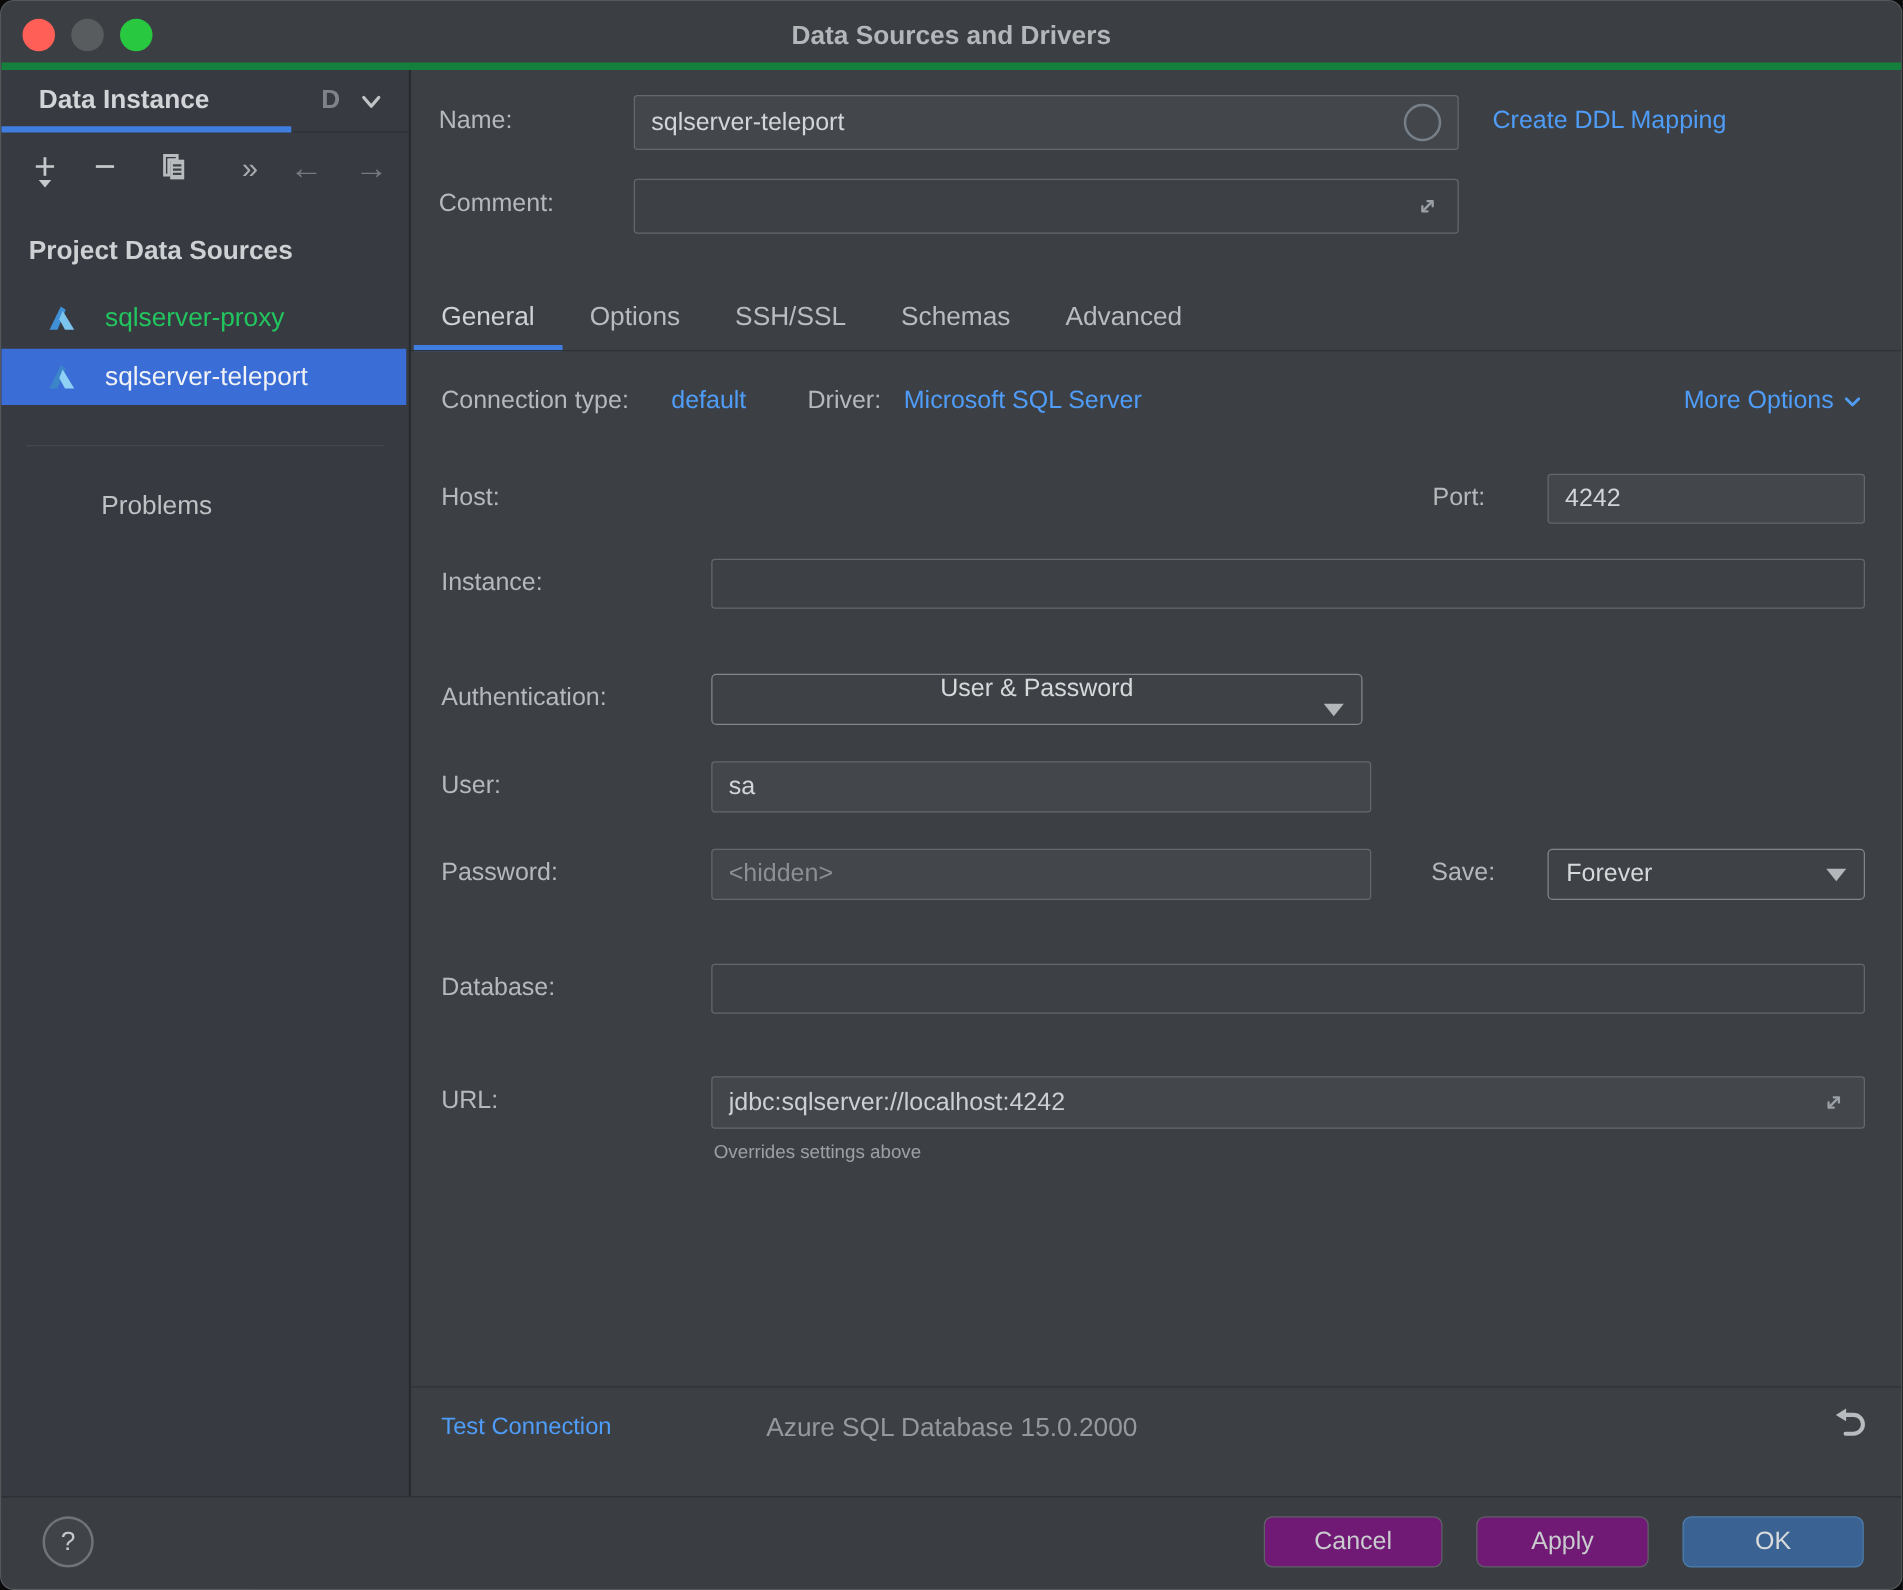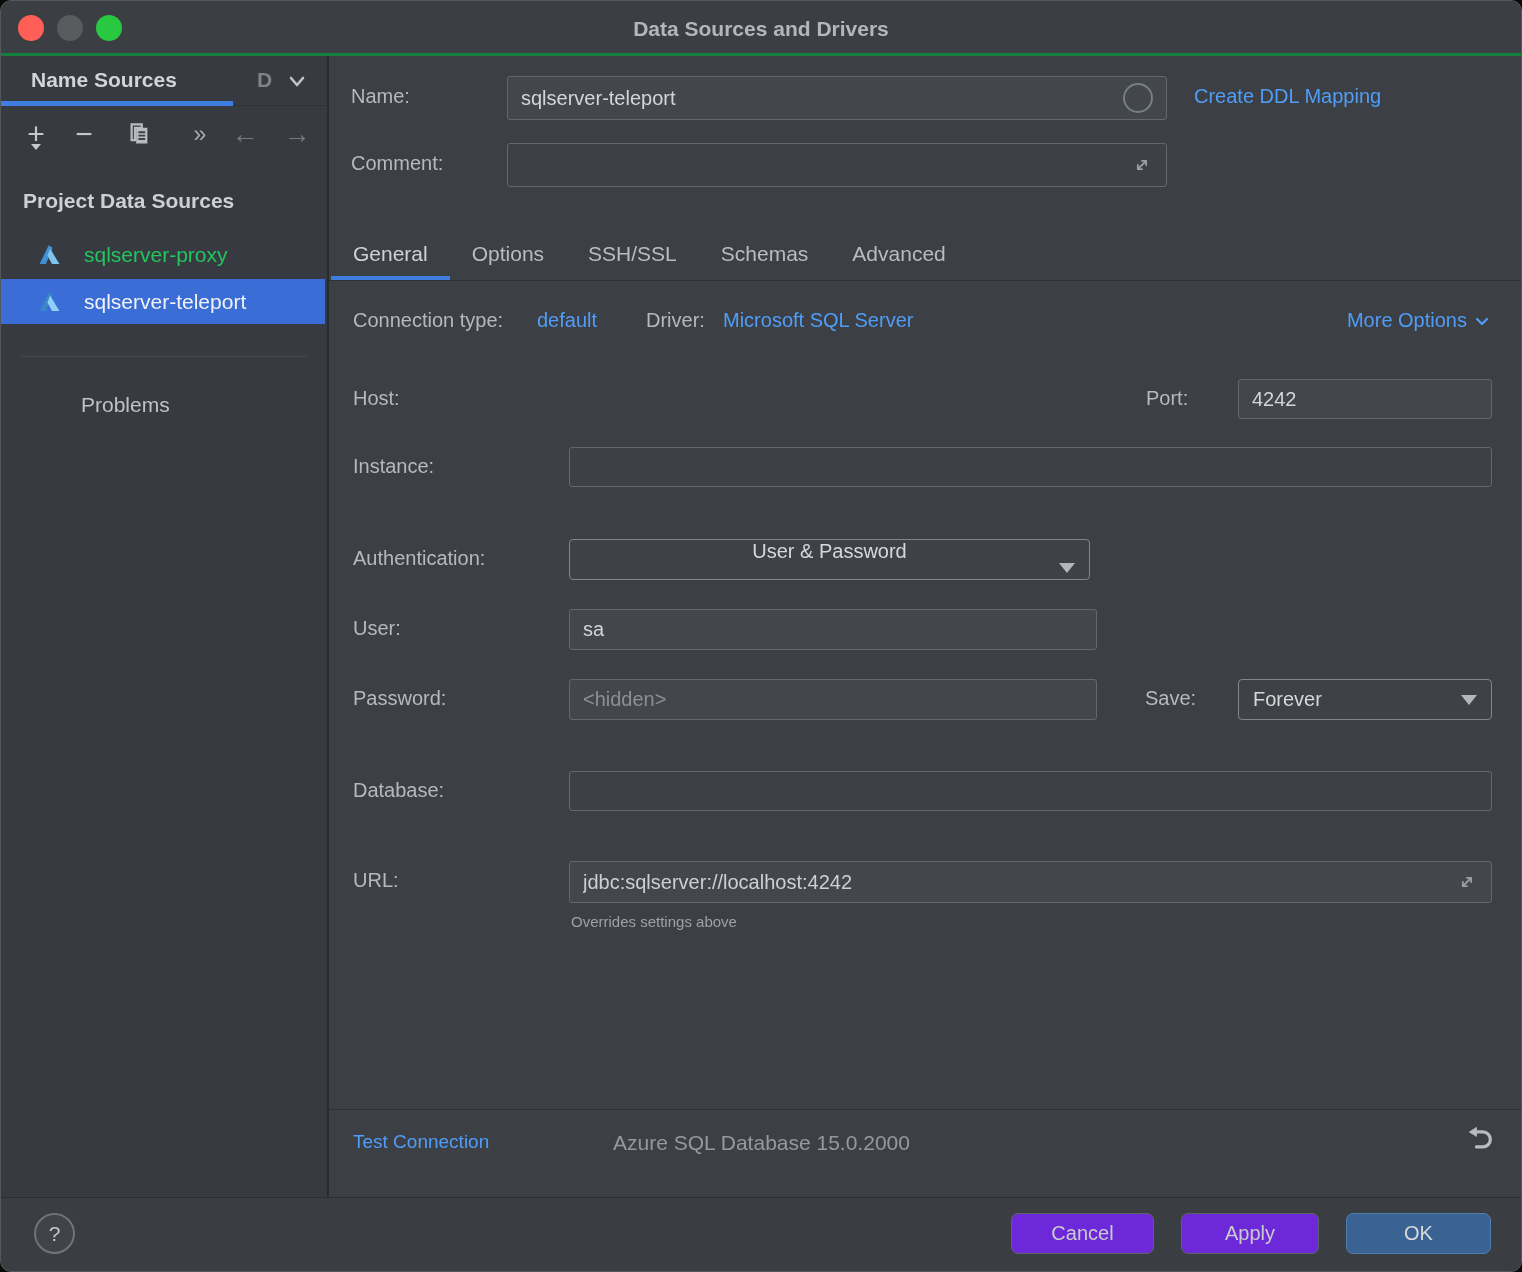--- a/index.html
+++ b/index.html
@@ -5,21 +5,21 @@
   * { box-sizing: border-box; }
   html,body { margin:0; padding:0; background:#0a0a0a; }
   body { font-family:"Liberation Sans", sans-serif; }
   #window{
     position:relative; width:1522px; height:1272px; margin:0 auto;
     background:#3c4045; border:1px solid #55585b; border-radius:11px;
     overflow:hidden;
   }
   
   .titlebar{position:absolute; left:0; top:0; right:0; height:55px; background:#3b3e43;
-    border-bottom:3px solid #15803d;}
+    border-bottom:6px solid #15803d;}
   .titlebar .title{position:absolute; left:0; right:0; top:0; height:55px; line-height:55px;
     text-align:center; color:#b4b7ba; font-weight:bold; font-size:21px;}
   .tl{position:absolute; top:14px; width:26px; height:26px; border-radius:50%;}
   .tl.red{left:17px; background:#ff5f57;}
   .tl.gray{left:56px; background:#585c5e;}
   .tl.green{left:95px; background:#28c840;}
   
   .sidebar{position:absolute; left:0; top:55px; width:328px; bottom:74px;
     background:#373b41; border-right:2px solid #292c2f;}
   .sb-header{position:absolute; left:0; top:0; right:0; height:50px; border-bottom:1px solid #2f3236;}
@@ -72,39 +72,39 @@
   .status-version{position:absolute; color:#96999c; font-size:21px;}
   
   .bottombar{position:absolute; left:0; right:0; bottom:0; height:74px; background:#3a3d41;
     border-top:1px solid #2c2f32;}
   .help{position:absolute; left:33px; top:15px; width:41px; height:41px; border-radius:50%;
     background:#404449; border:2px solid #6f7control;}
   .help{border:2px solid #707478; color:#c5c8ca; font-size:21px; display:flex; align-items:center;
     justify-content:center; cursor:pointer;}
   .btn{position:absolute; top:15px; height:41px; border-radius:7px; font-size:20px;
     display:flex; align-items:center; justify-content:center; cursor:pointer;}
-  .btn.secondary{background:#6d28d9; border:1px solid #5e6267; color:#c9cbce;}
+  .btn.secondary{background:#701a75; border:1px solid #5e6267; color:#c9cbce;}
   .btn.primary{background:#3a6292; border:1px solid #4e7fb0; color:#d8dadc;}
   svg{display:block;}
 </style>
 </head>
 <body>
 
 <div id="window">
 
   <div class="titlebar">
     <div class="tl red"></div>
     <div class="tl gray"></div>
     <div class="tl green"></div>
     <div class="title">Data Sources and Drivers</div>
   </div>
 
   <div class="sidebar">
     <div class="sb-header">
-      <div class="sb-tab">Name Sources</div>
+      <div class="sb-tab">Data Instance</div>
       <div class="sb-tab-underline"></div>
       <div class="sb-tab-overflow">D</div>
       <div class="sb-chevron">
         <svg width="26" height="26" viewBox="0 0 26 26">
             <polyline points="7,10 13,17 19,10" fill="none" stroke="#c0c3c6" stroke-width="2.6" stroke-linecap="round" stroke-linejoin="round"></polyline>
           </svg>
       </div>
     </div>
 
     <div class="sb-toolbar">

